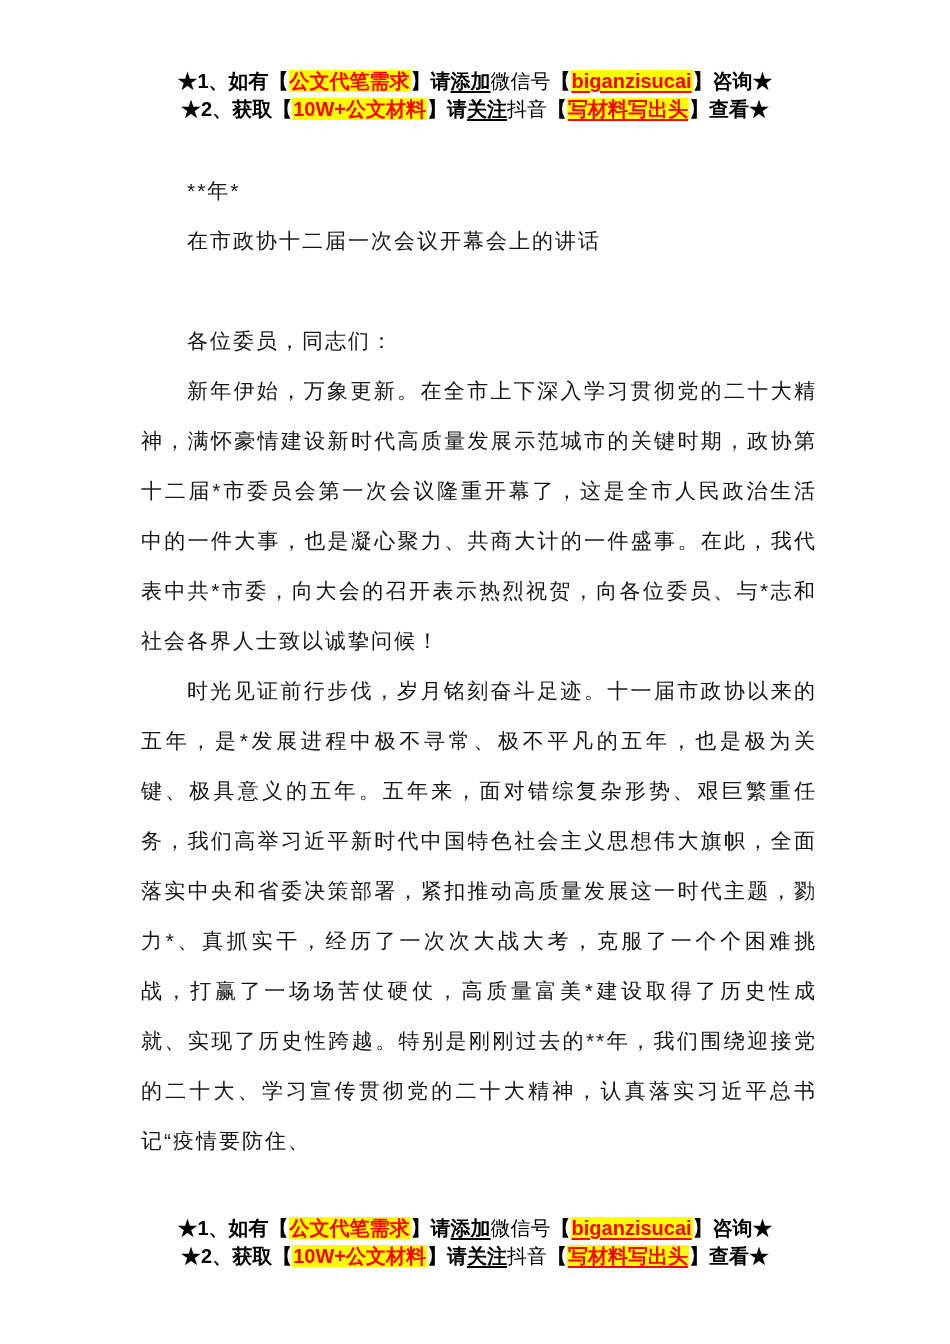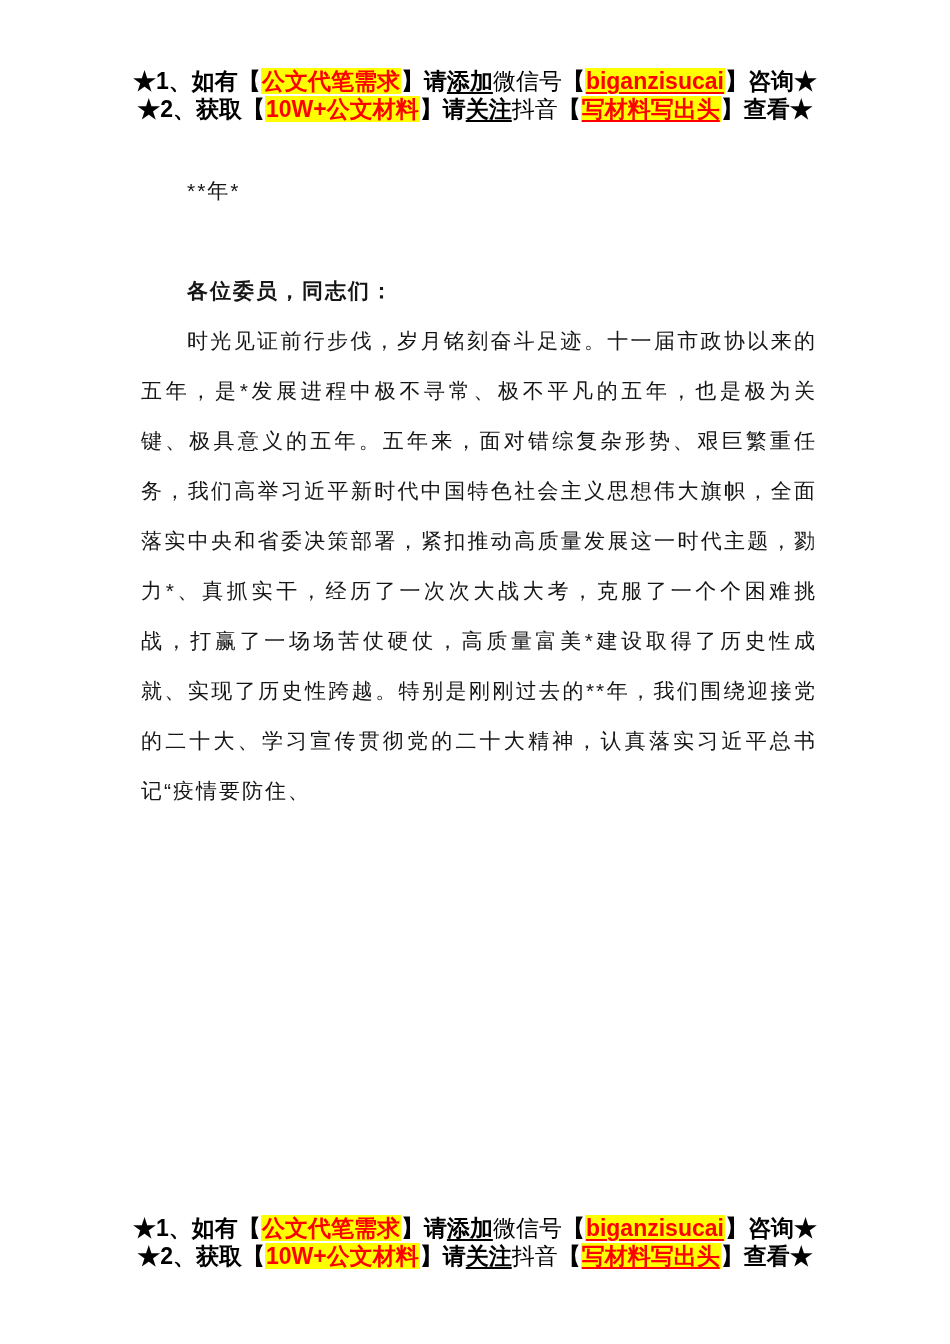--- a/index.html
+++ b/index.html
@@ -13,21 +13,21 @@
     position: relative;
     width: 950px; height: 1344px;
     background: #ffffff;
     overflow: hidden;
   }
 
   
   .promo {
     position: absolute; left: 0; right: 0;
     text-align: center;
-    font-size: 23px;
+    font-size: 20px;
     font-weight: 700;
     color: #000000;
   }
   .promo-header { top: 67px; }
   .promo-footer { top: 1214px; }
   .promo-line { line-height: 28px; white-space: nowrap; }
   .kw {
     color: #ff0000;
     background: #ffff00;
     padding: 0 1px;
@@ -54,21 +54,21 @@
     position: absolute;
     left: 141px; width: 676px; top: 166px;
     font-size: 21px;
     line-height: 50px;
     letter-spacing: 2px;
     color: #161616;
   }
   .content p { margin: 0; }
   .title-line { text-indent: 46px; text-align: left; }
   .blank-line { height: 50px; }
-  .greeting { text-indent: 46px; font-weight: bold; }
+  .greeting { text-indent: 46px; }
   .para {
     text-indent: 46px;
     text-align: justify;
     text-justify: inter-character;
   }
 </style>
 </head>
 <body>
 
 <div class="page">
@@ -77,22 +77,24 @@
     <div class="promo-line">
       <span>★1、如有【</span><span class="kw">公文代笔需求</span><span>】请</span><span class="u-black">添加</span><span class="w-reg">微信号</span><span>【</span><span class="kw-u">biganzisucai</span><span>】咨询★</span>
     </div>
     <div class="promo-line">
       <span>★2、获取【</span><span class="kw">10W+公文材料</span><span>】请</span><span class="u-black">关注</span><span class="w-reg">抖音</span><span>【</span><span class="kw-u">写材料写出头</span><span>】查看★</span>
     </div>
   </div>
 
   <div class="content">
     <p class="title-line">**年*</p>
+    <p class="title-line">在市政协十二届一次会议开幕会上的讲话</p>
     <div class="blank-line"></div>
     <p class="greeting">各位委员，同志们：</p>
+    <p class="para">新年伊始，万象更新。在全市上下深入学习贯彻党的二十大精神，满怀豪情建设新时代高质量发展示范城市的关键时期，政协第十二届*市委员会第一次会议隆重开幕了，这是全市人民政治生活中的一件大事，也是凝心聚力、共商大计的一件盛事。在此，我代表中共*市委，向大会的召开表示热烈祝贺，向各位委员、与*志和社会各界人士致以诚挚问候！</p>
     <p class="para">时光见证前行步伐，岁月铭刻奋斗足迹。十一届市政协以来的五年，是*发展进程中极不寻常、极不平凡的五年，也是极为关键、极具意义的五年。五年来，面对错综复杂形势、艰巨繁重任务，我们高举习近平新时代中国特色社会主义思想伟大旗帜，全面落实中央和省委决策部署，紧扣推动高质量发展这一时代主题，勠力*、真抓实干，经历了一次次大战大考，克服了一个个困难挑战，打赢了一场场苦仗硬仗，高质量富美*建设取得了历史性成就、实现了历史性跨越。特别是刚刚过去的**年，我们围绕迎接党的二十大、学习宣传贯彻党的二十大精神，认真落实习近平总书记“疫情要防住、</p>
   </div>
 
   <div class="promo promo-footer">
     <div class="promo-line">
       <span>★1、如有【</span><span class="kw">公文代笔需求</span><span>】请</span><span class="u-black">添加</span><span class="w-reg">微信号</span><span>【</span><span class="kw-u">biganzisucai</span><span>】咨询★</span>
     </div>
     <div class="promo-line">
       <span>★2、获取【</span><span class="kw">10W+公文材料</span><span>】请</span><span class="u-black">关注</span><span class="w-reg">抖音</span><span>【</span><span class="kw-u">写材料写出头</span><span>】查看★</span>
     </div>

